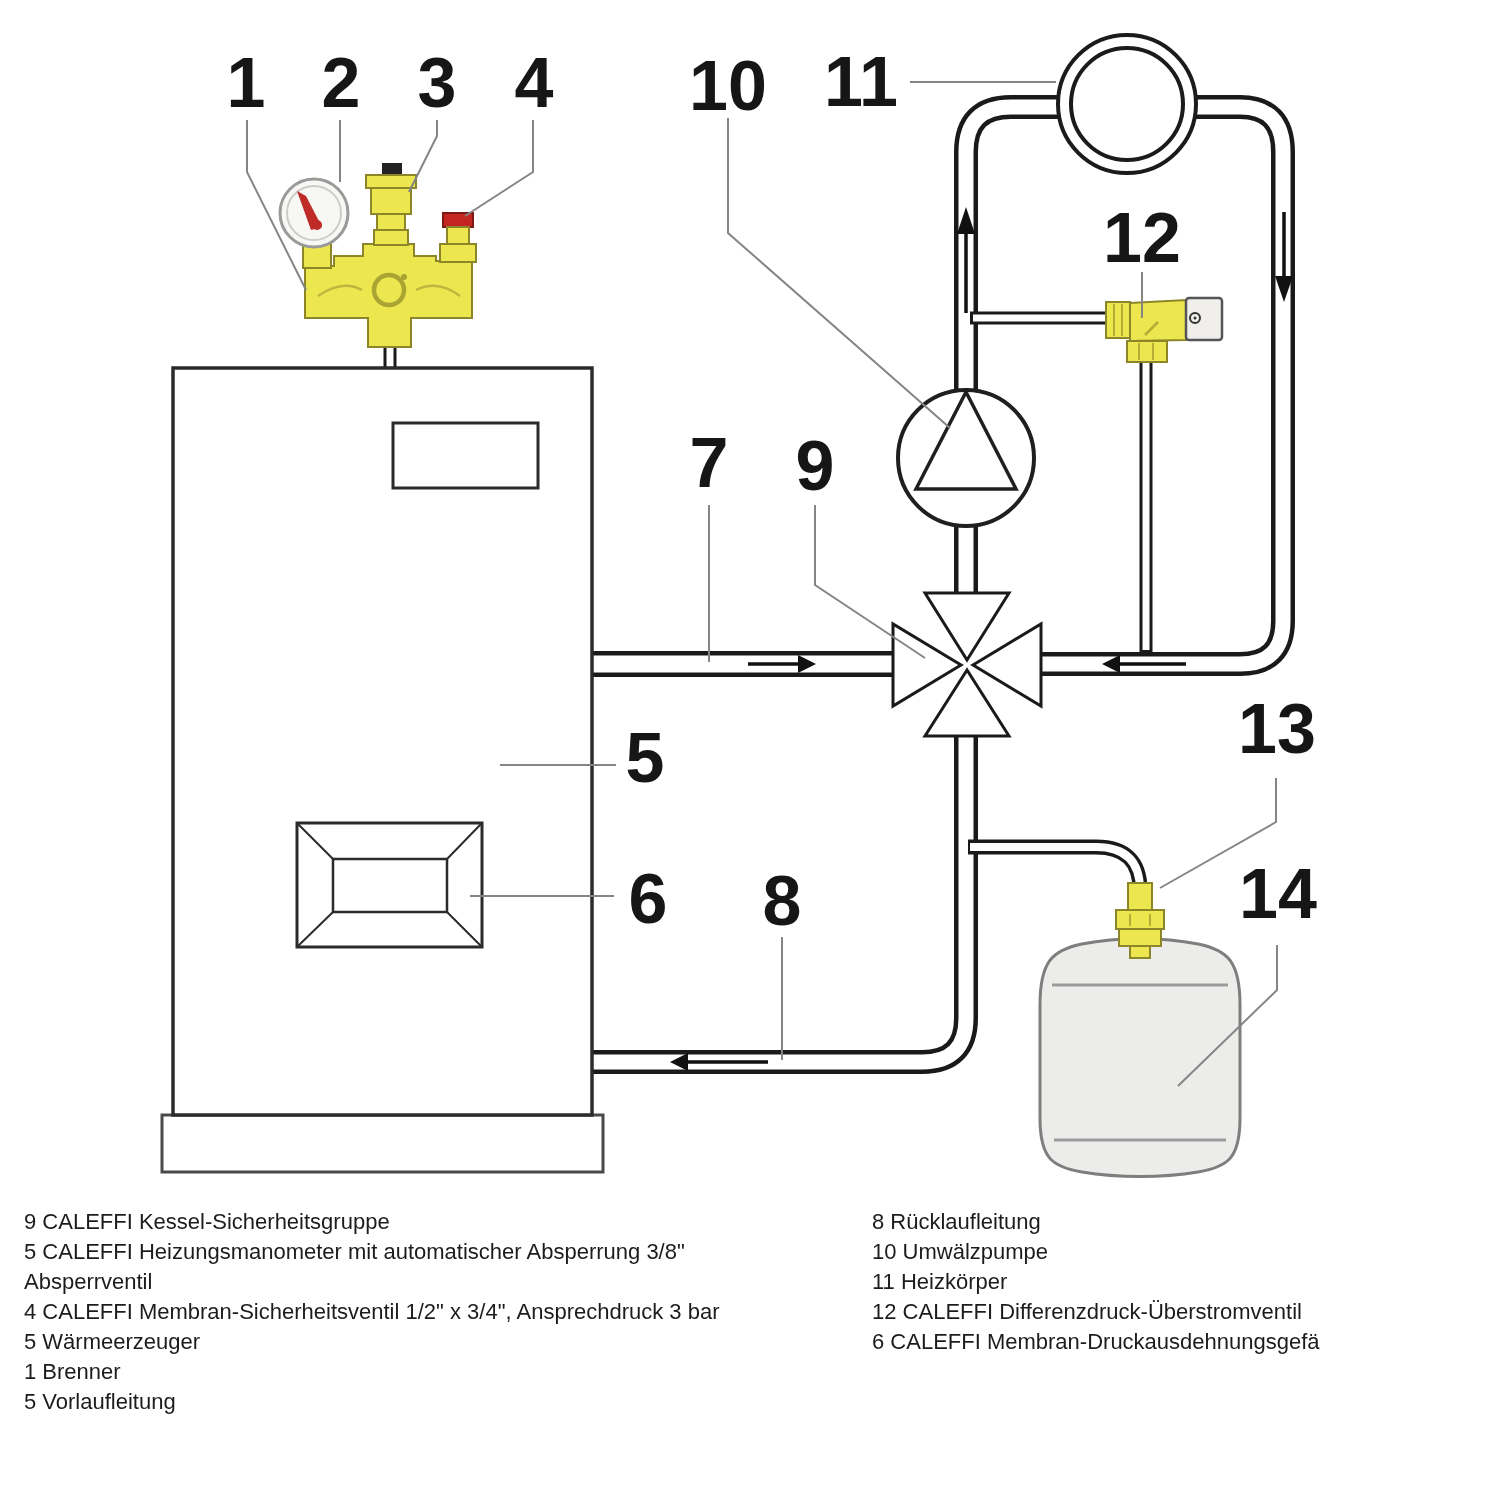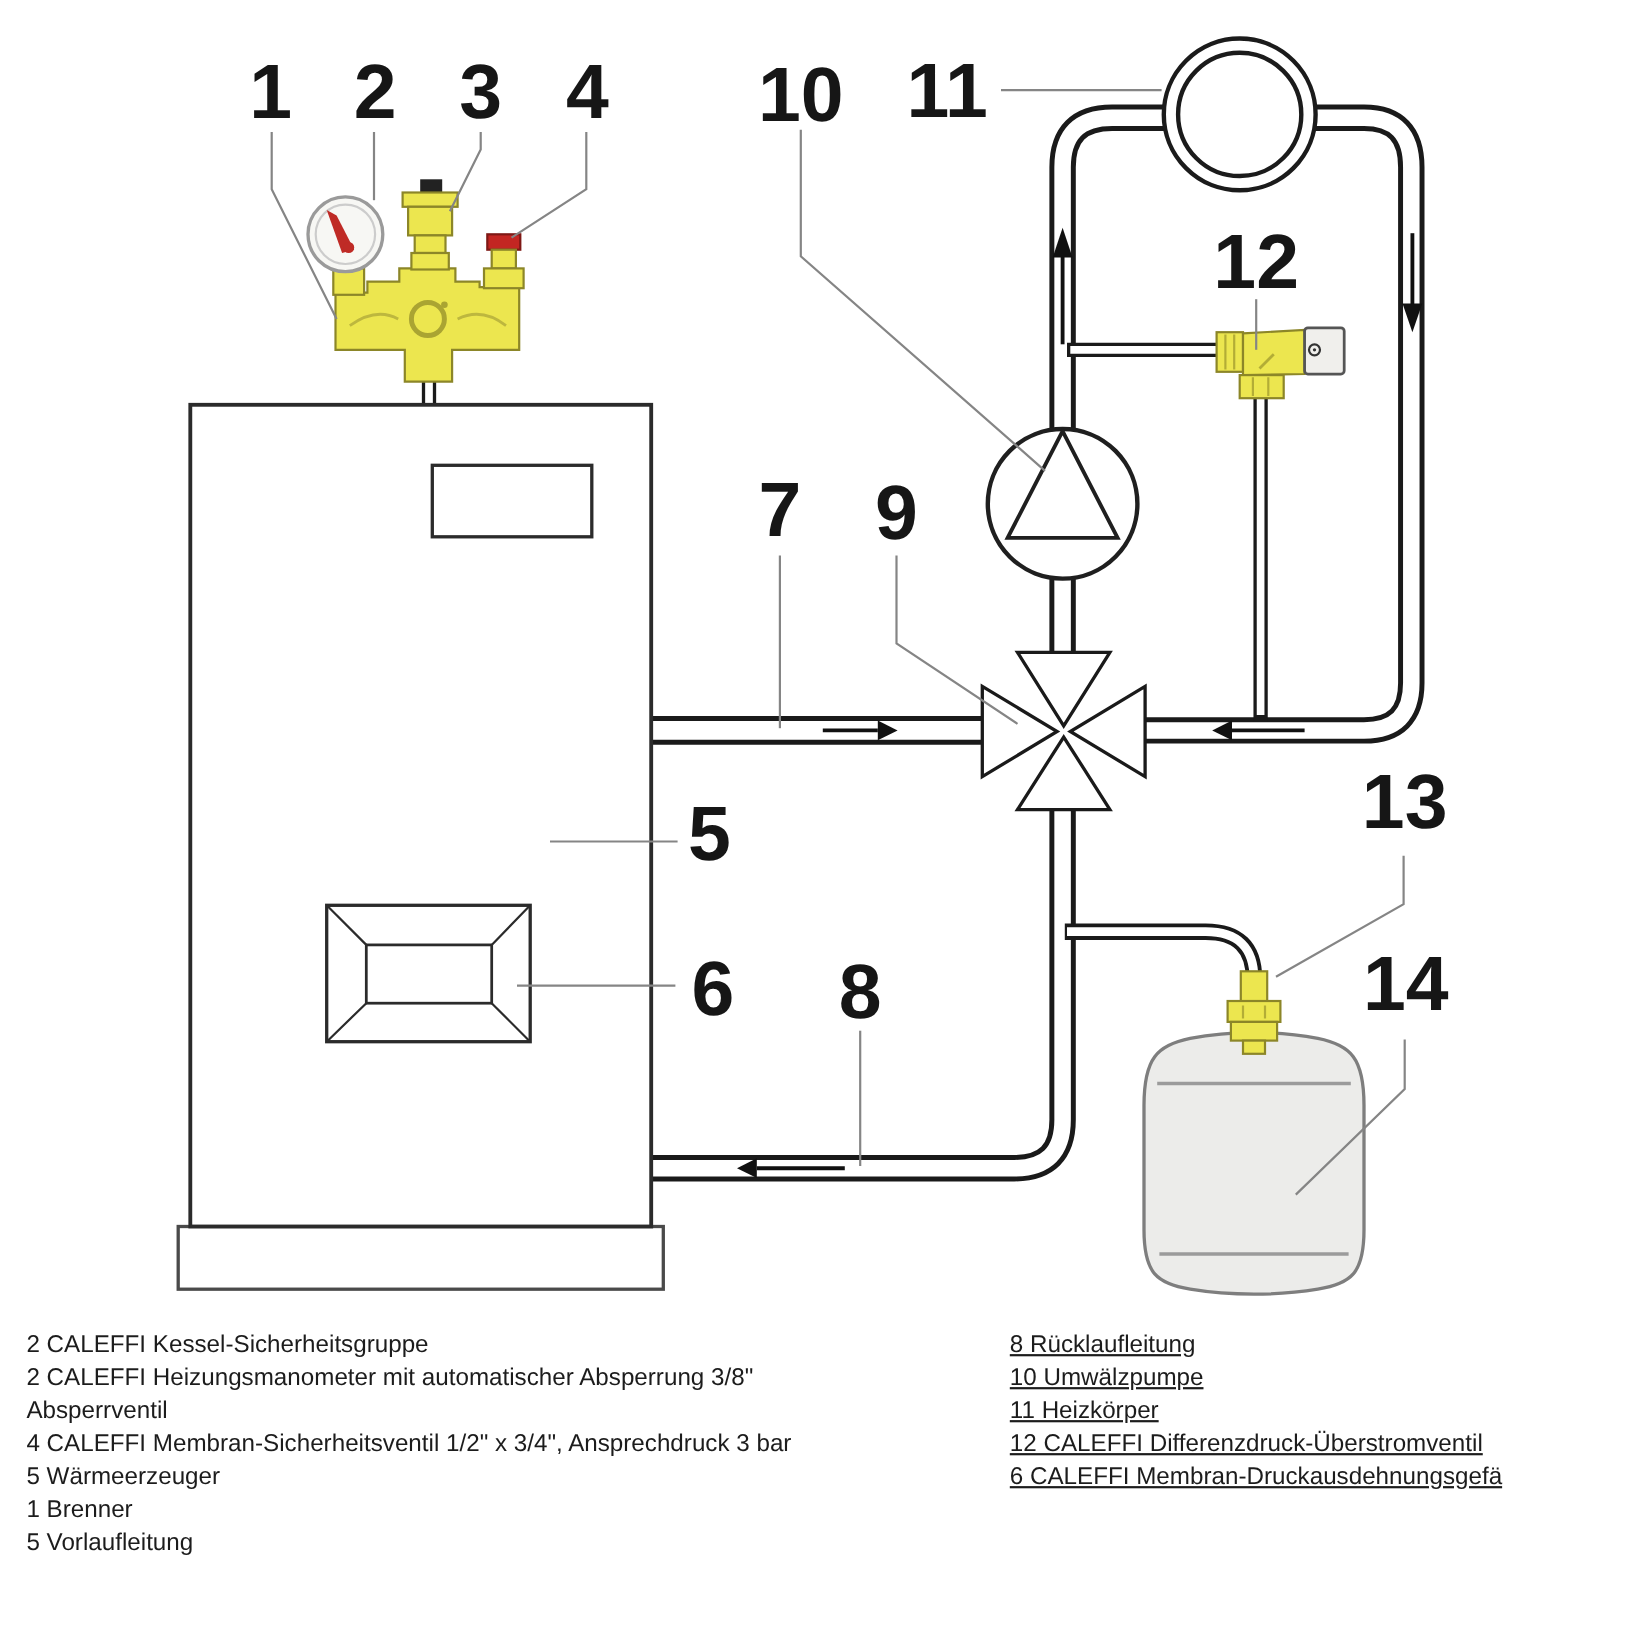--- a/index.html
+++ b/index.html
@@ -3,21 +3,21 @@
 <meta charset="utf-8">
 <style>
   html,body{margin:0;padding:0;background:#fff;}
   #stage{position:relative;width:1500px;height:1500px;background:#ffffff;overflow:hidden;
          font-family:"Liberation Sans", sans-serif;}
   svg{position:absolute;left:0;top:0;}
   .callout{font-family:"Liberation Sans", sans-serif;font-size:70px;font-weight:bold;fill:#161616;}
   .legend-col{position:absolute;top:1207px;font-size:22px;line-height:30px;color:#1c1c1c;
               font-family:"Liberation Sans", sans-serif;white-space:nowrap;}
   #legend-left{left:24px;}
-  #legend-right{left:918px;text-decoration:underline;}
+  #legend-right{left:872px;}
 </style>
 </head>
 <body>
 
 <div id="stage">
 <svg width="1500" height="1500" viewBox="0 0 1500 1500">
 
   <g>
 
     <g>
@@ -198,22 +198,22 @@
     <text class="callout" x="815" y="490">9</text>
     <text class="callout" x="728" y="110">10</text>
     <text class="callout" x="861" y="106">11</text>
     <text class="callout" x="1142" y="262">12</text>
     <text class="callout" x="1277" y="753">13</text>
     <text class="callout" x="1278" y="918">14</text>
   </g>
 </svg>
 
   <div id="legend-left" class="legend-col">
-    <div>2 CALEFFI Kessel-Sicherheitsgruppe</div>
-    <div>2 CALEFFI Heizungsmanometer mit automatischer Absperrung 3/8"</div>
+    <div>9 CALEFFI Kessel-Sicherheitsgruppe</div>
+    <div>5 CALEFFI Heizungsmanometer mit automatischer Absperrung 3/8"</div>
     <div>Absperrventil</div>
     <div>4 CALEFFI Membran-Sicherheitsventil 1/2" x 3/4", Ansprechdruck 3 bar</div>
     <div>5 Wärmeerzeuger</div>
     <div>1 Brenner</div>
     <div>5 Vorlaufleitung</div>
   </div>
   <div id="legend-right" class="legend-col">
     <div>8 Rücklaufleitung</div>
     <div>10 Umwälzpumpe</div>
     <div>11 Heizkörper</div>

